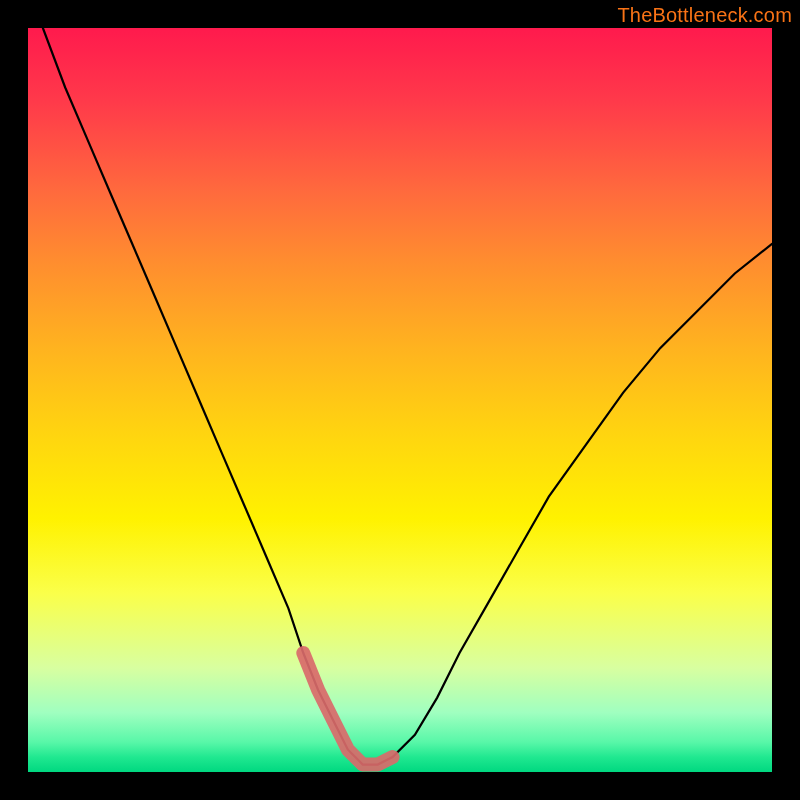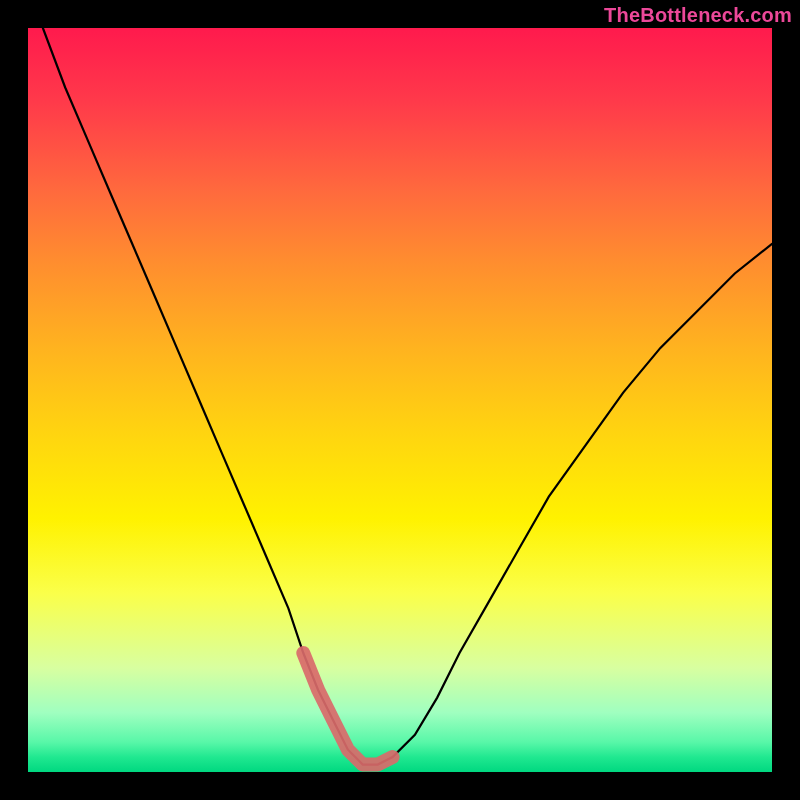--- a/index.html
+++ b/index.html
@@ -35,23 +35,23 @@
       #a0ffc0 92%,
       #58f7a8 96%,
       #20e890 98%,
       #00d880 100%
     );
   }
   .watermark {
     position: absolute;
     top: 4px;
     right: 8px;
-    color: #ec4899;
+    color: #f97316;
     font-size: 20px;
-    font-weight: 700;
+    font-weight: 400;
     letter-spacing: 0.2px;
   }
   svg.curve {
     position: absolute;
     left: 0; top: 0;
     width: 744px;
     height: 744px;
   }
 </style>
 </head>

